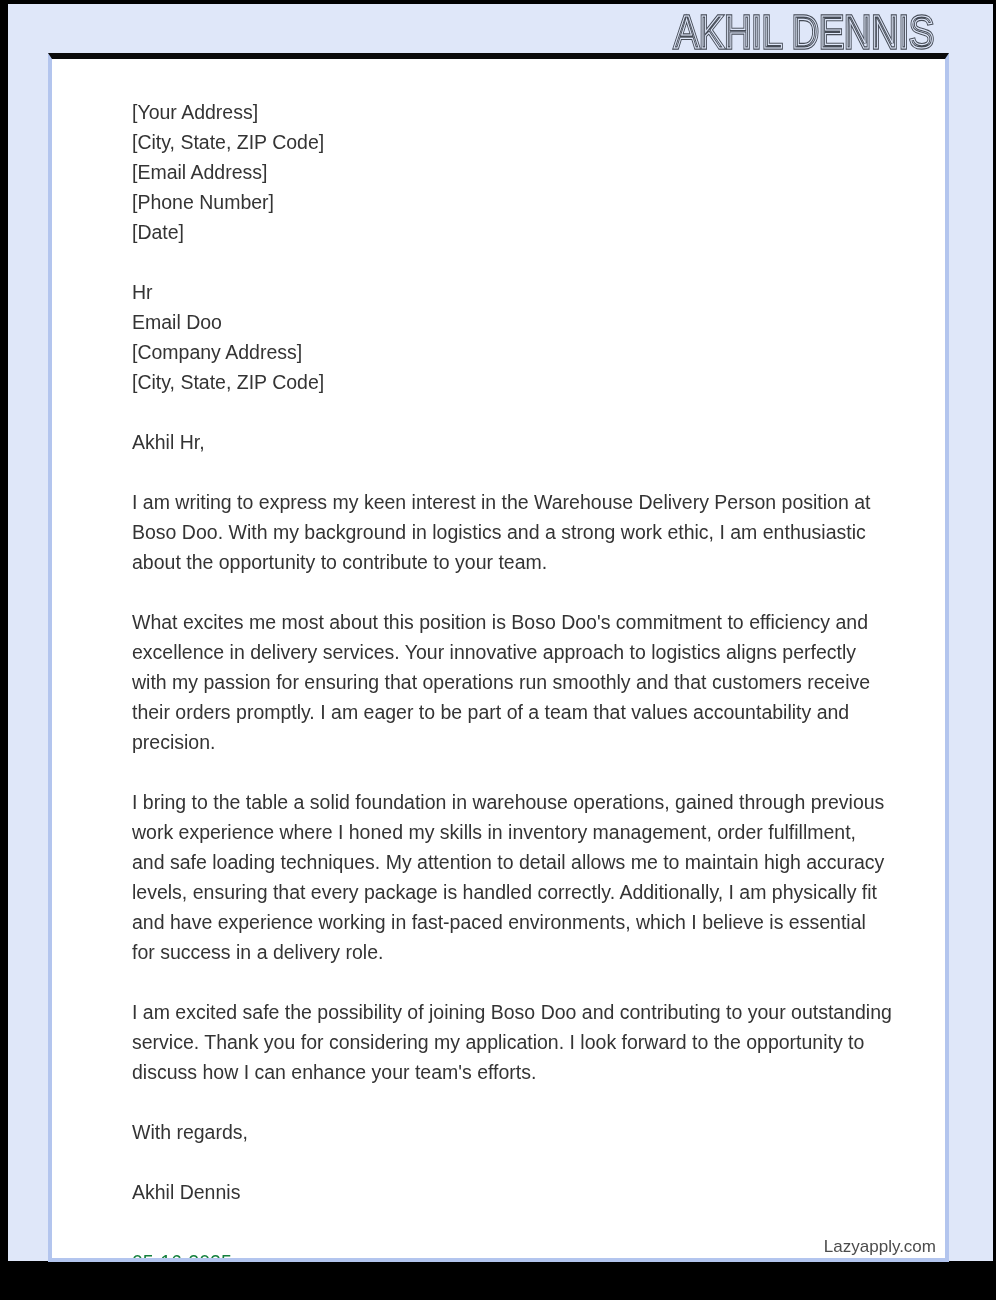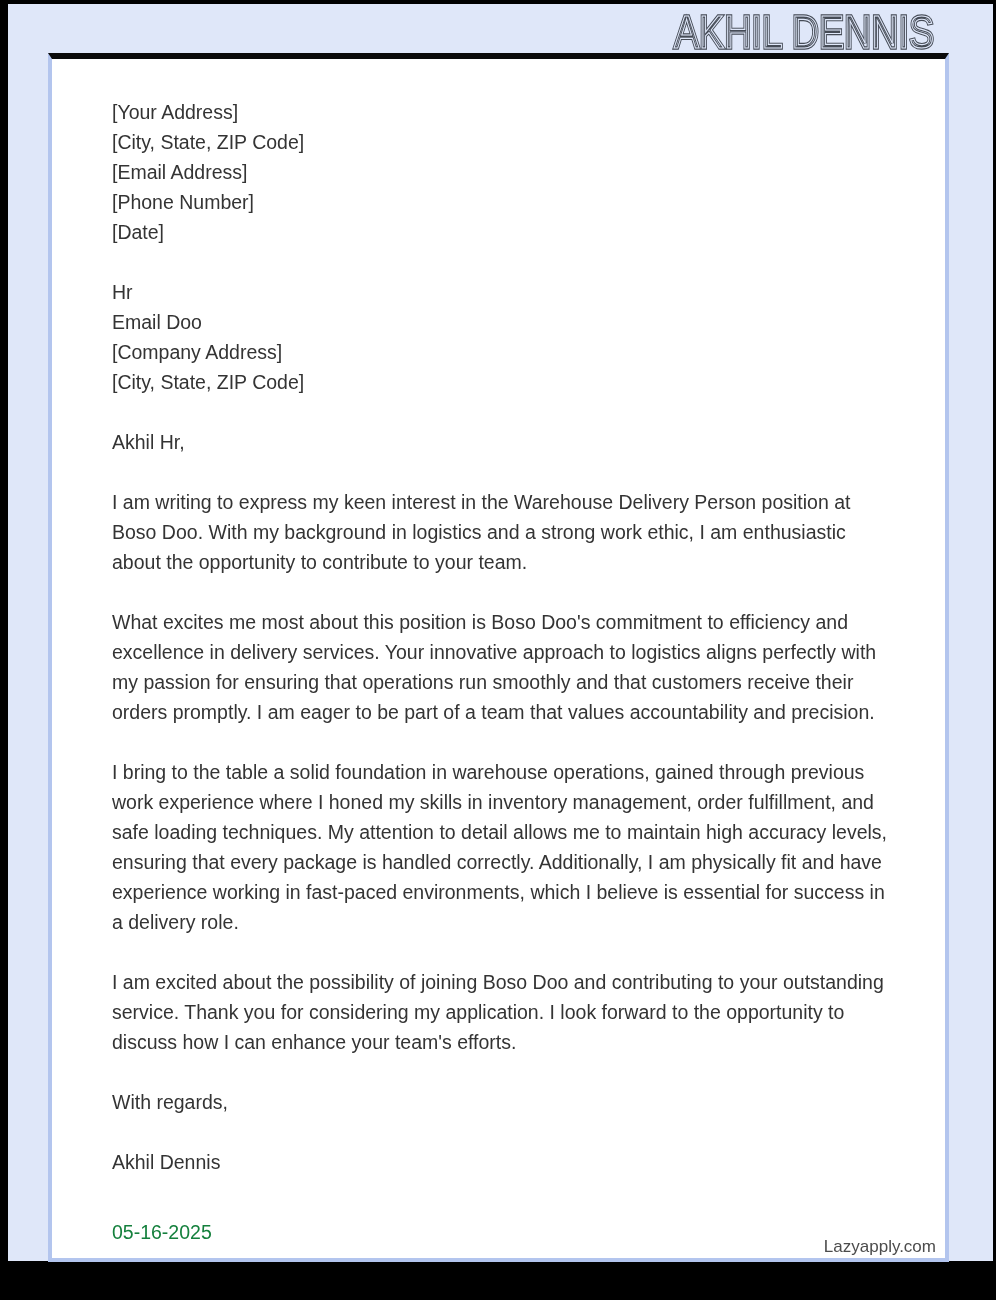--- a/index.html
+++ b/index.html
@@ -34,21 +34,21 @@
     box-sizing: border-box;
     background: #ffffff;
     border-top: 6px solid #0a0a0a;  
     border-left: 4px solid #b3c5ee;
     border-right: 4px solid #b3c5ee;
     border-bottom: 4px solid #b3c5ee;
     position: relative;
     overflow: hidden;
   }
   .card-inner {
-    padding: 38px 52px 10px 60px;
+    padding: 38px 52px 10px 80px;
     font-size: 19.5px;
     line-height: 30px;
     color: #343434;
   }
   .block { margin: 30px 0; }
   .block:first-child { margin-top: 0; }
   .line { white-space: nowrap; }
   p.para { margin: 30px 0; }
   .closing { margin: 30px 0; }
   .sig-name { margin: 30px 0 0 0; }
@@ -98,21 +98,21 @@
         <div class="line">Email Doo</div>
         <div class="line">[Company Address]</div>
         <div class="line">[City, State, ZIP Code]</div>
       </div>
 
       <div class="block">Akhil Hr,</div>
 
       <p class="para">I am writing to express my keen interest in the Warehouse Delivery Person position at Boso Doo. With my background in logistics and a strong work ethic, I am enthusiastic about the opportunity to contribute to your team.</p>
       <p class="para">What excites me most about this position is Boso Doo's commitment to efficiency and excellence in delivery services. Your innovative approach to logistics aligns perfectly with my passion for ensuring that operations run smoothly and that customers receive their orders promptly. I am eager to be part of a team that values accountability and precision.</p>
       <p class="para">I bring to the table a solid foundation in warehouse operations, gained through previous work experience where I honed my skills in inventory management, order fulfillment, and safe loading techniques. My attention to detail allows me to maintain high accuracy levels, ensuring that every package is handled correctly. Additionally, I am physically fit and have experience working in fast-paced environments, which I believe is essential for success in a delivery role.</p>
-      <p class="para">I am excited about the possibility of joining Boso Doo and contributing to your outstanding service. Thank you for considering my application. I look forward to the opportunity to discuss how I can enhance your team's efforts.</p>
+      <p class="para">I am excited safe the possibility of joining Boso Doo and contributing to your outstanding service. Thank you for considering my application. I look forward to the opportunity to discuss how I can enhance your team's efforts.</p>
 
       <div class="closing">With regards,</div>
 
       <div class="sig-name">Akhil Dennis</div>
 
       <div class="sig-date-wrap">
         <span class="sig-date">05-16-2025</span>
       </div>
 
     </div>

